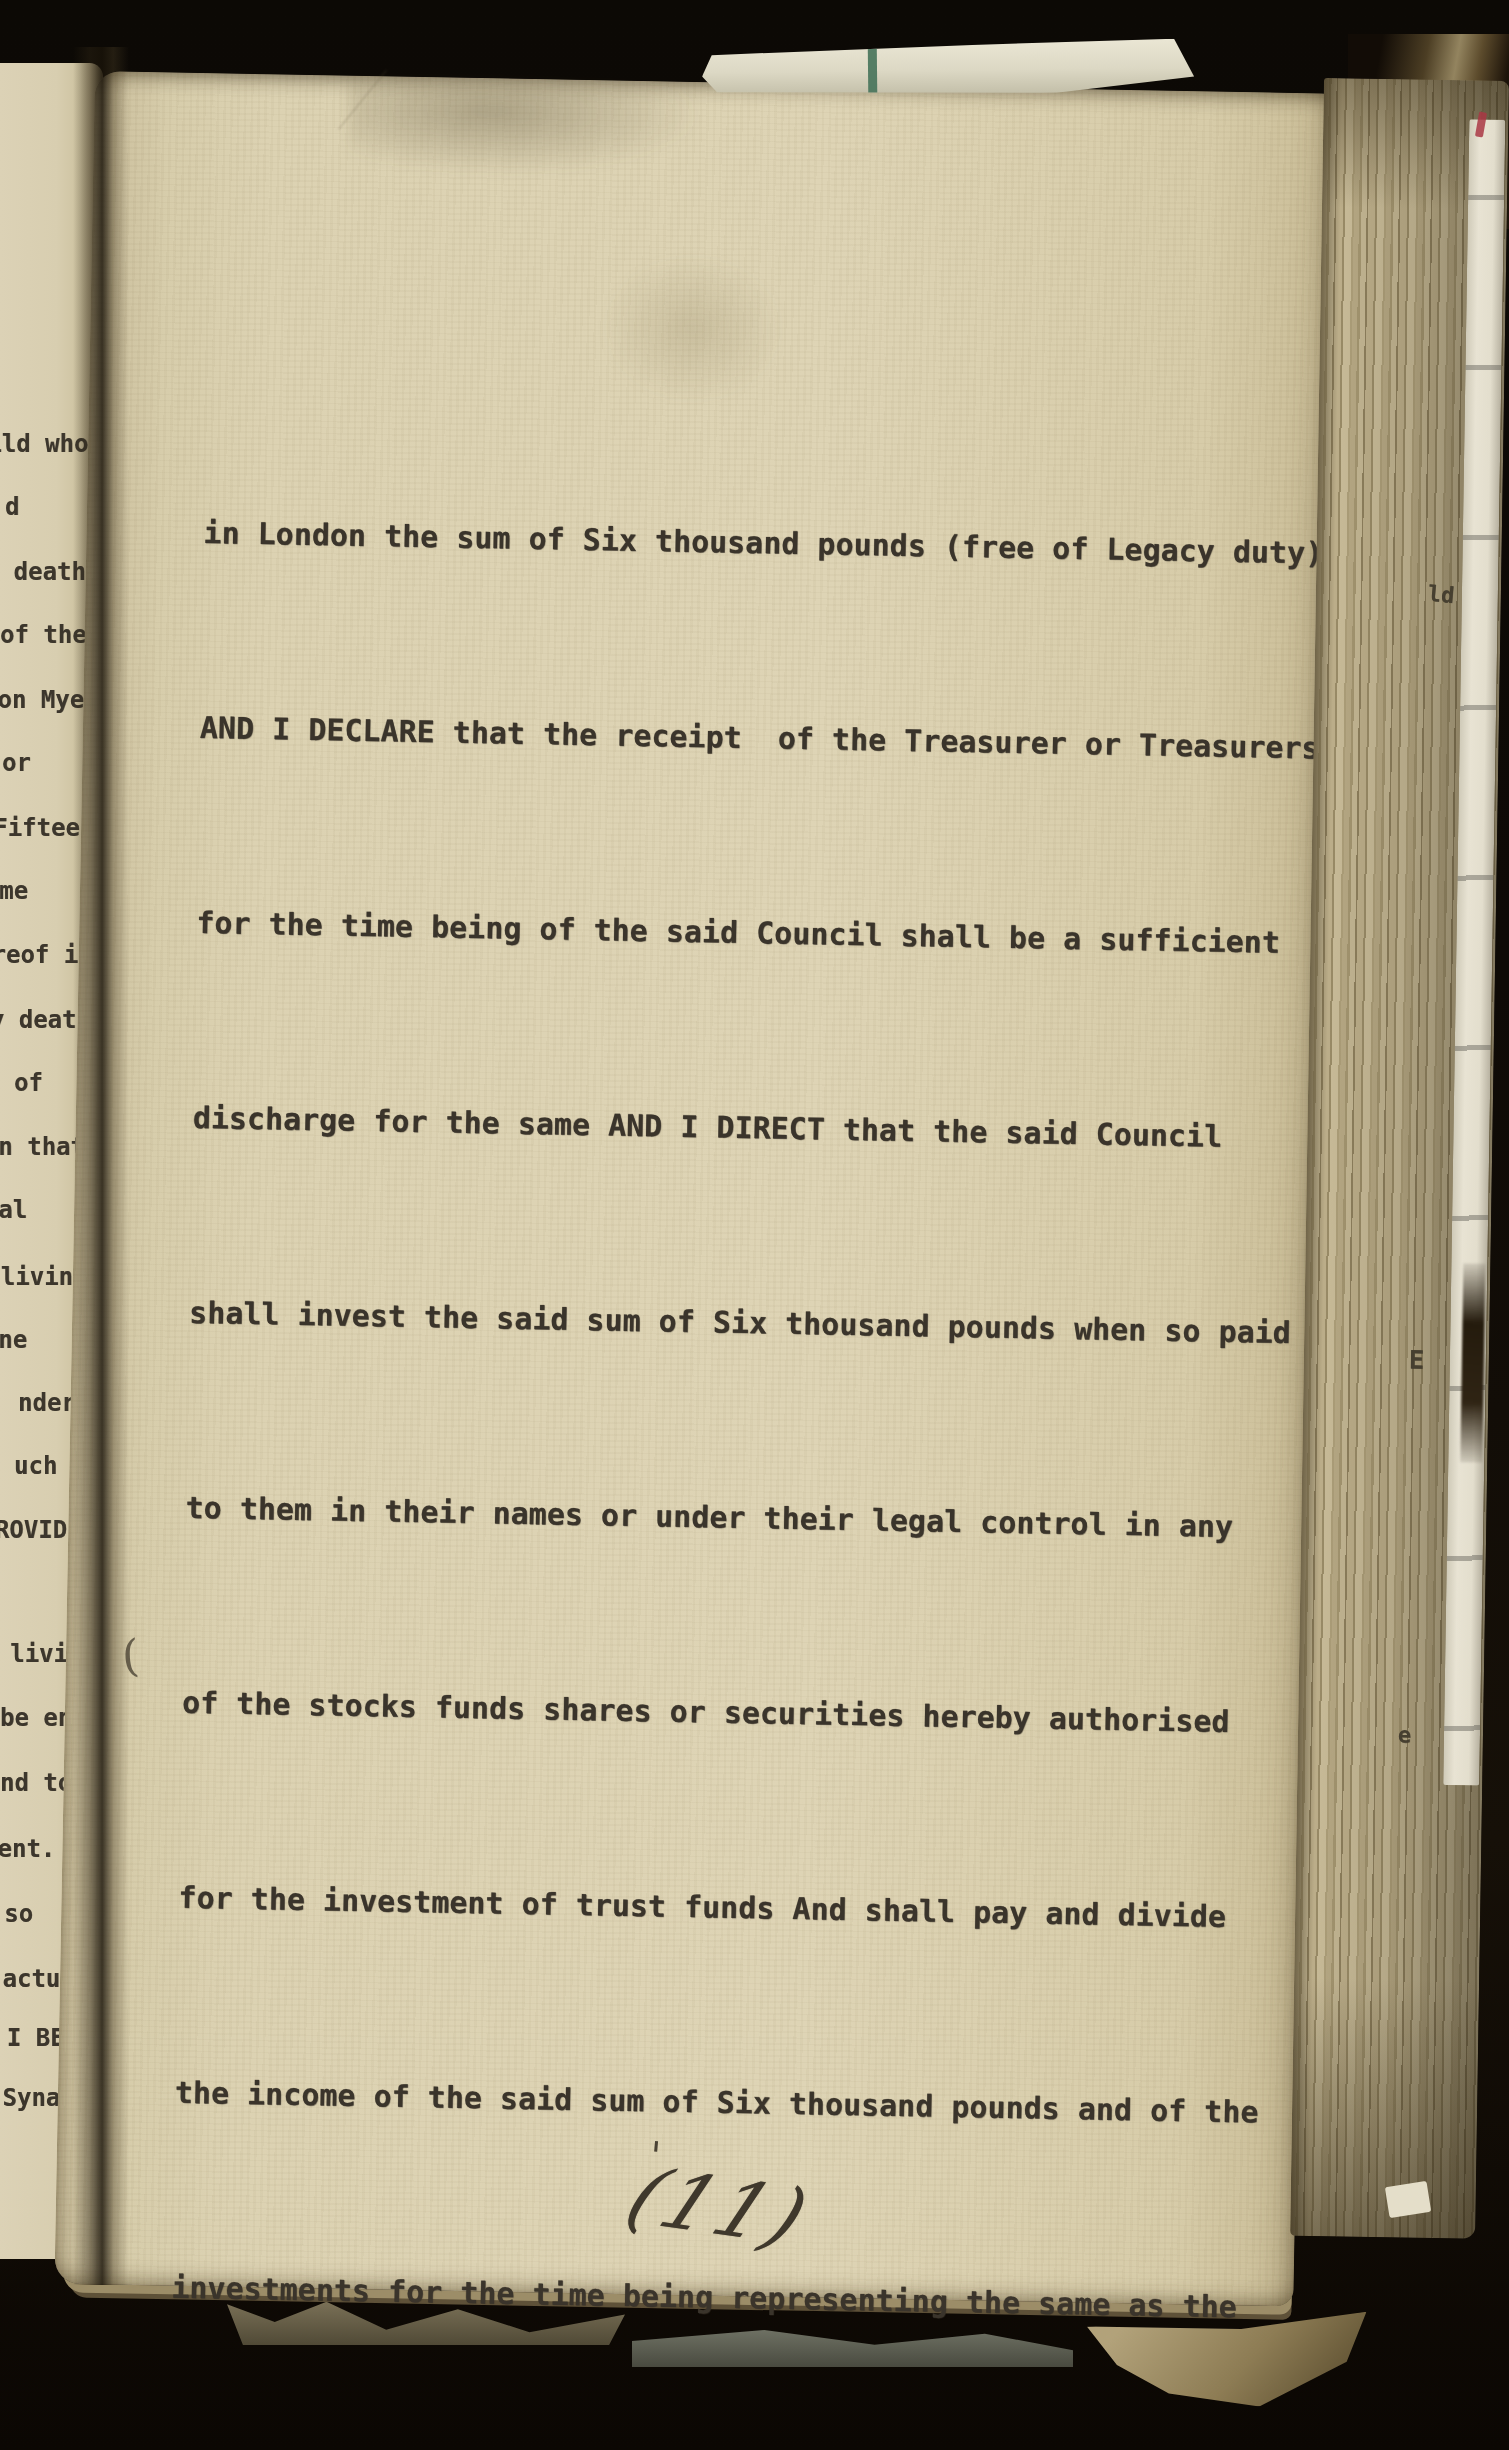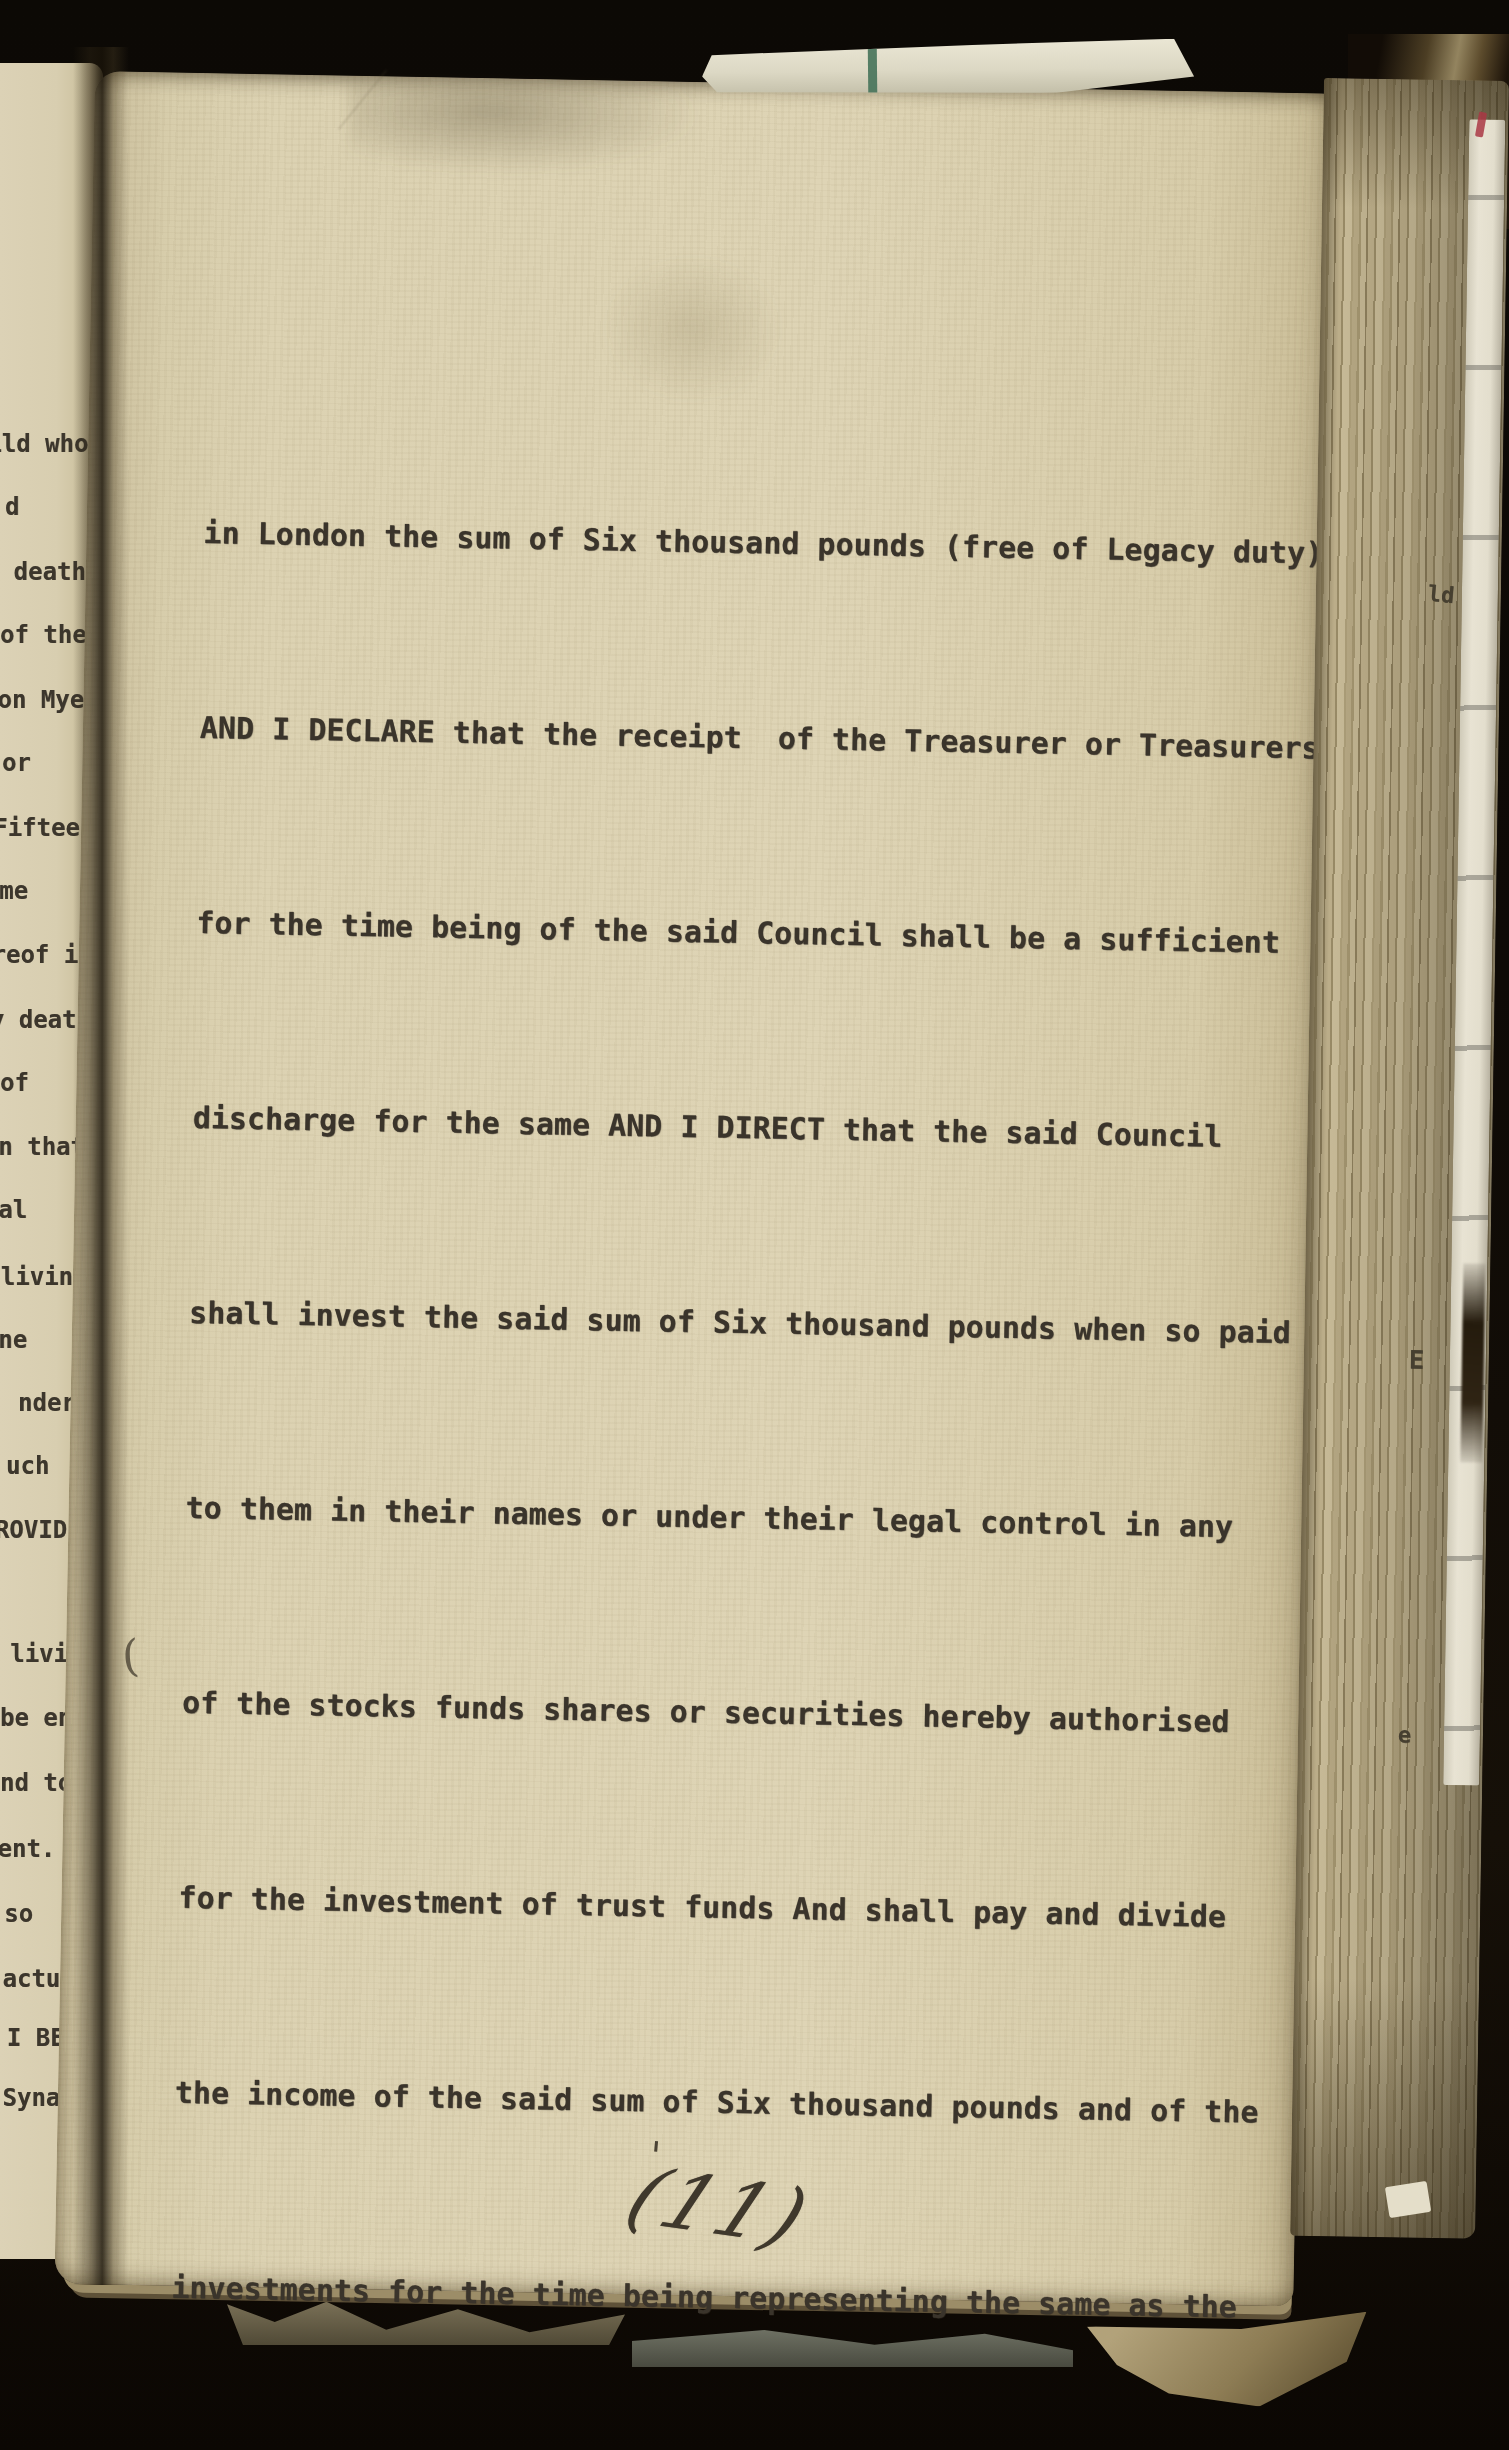--- a/index.html
+++ b/index.html
@@ -169,27 +169,27 @@
   <span class="frag" style="left:-12.7px;top:369px">ild who</span>
   <span class="frag" style="left:5.1px;top:432px">d</span>
   <span class="frag" style="left:-15.3px;top:497px">, death</span>
   <span class="frag" style="left:0px;top:560px">of the</span>
   <span class="frag" style="left:-2.5px;top:625px">on Myers</span>
   <span class="frag" style="left:2px;top:688px">or</span>
   <span class="frag" style="left:-6.8px;top:753px">Fifteen</span>
   <span class="frag" style="left:-0.8px;top:816px">me</span>
   <span class="frag" style="left:-8.5px;top:880px">reof in</span>
   <span class="frag" style="left:-10.2px;top:945px">y death</span>
-  <span class="frag" style="left:0px;top:1008px">of</span>
+  <span class="frag" style="left:14px;top:1008px">of</span>
   <span class="frag" style="left:-1.7px;top:1072px">n that</span>
   <span class="frag" style="left:-1.7px;top:1135px">al</span>
   <span class="frag" style="left:0.8px;top:1202px">living</span>
   <span class="frag" style="left:-1.7px;top:1265px">ne</span>
   <span class="frag" style="left:18px;top:1328px">nder</span>
-  <span class="frag" style="left:6px;top:1391px">uch</span>
+  <span class="frag" style="left:14px;top:1391px">uch</span>
   <span class="frag" style="left:-5.1px;top:1455px">ROVIDED</span>
   <span class="frag" style="left:10.2px;top:1579px">living</span>
   <span class="frag" style="left:0px;top:1643px">be en-</span>
   <span class="frag" style="left:0px;top:1708px">nd to</span>
   <span class="frag" style="left:-2.5px;top:1774px">ent.</span>
   <span class="frag" style="left:4.2px;top:1839px">so  -</span>
   <span class="frag" style="left:2.5px;top:1904px">actual</span>
   <span class="frag" style="left:6.8px;top:1963px">I BE-</span>
   <span class="frag" style="left:2.5px;top:2023px">Synagog</span>
 </div>

